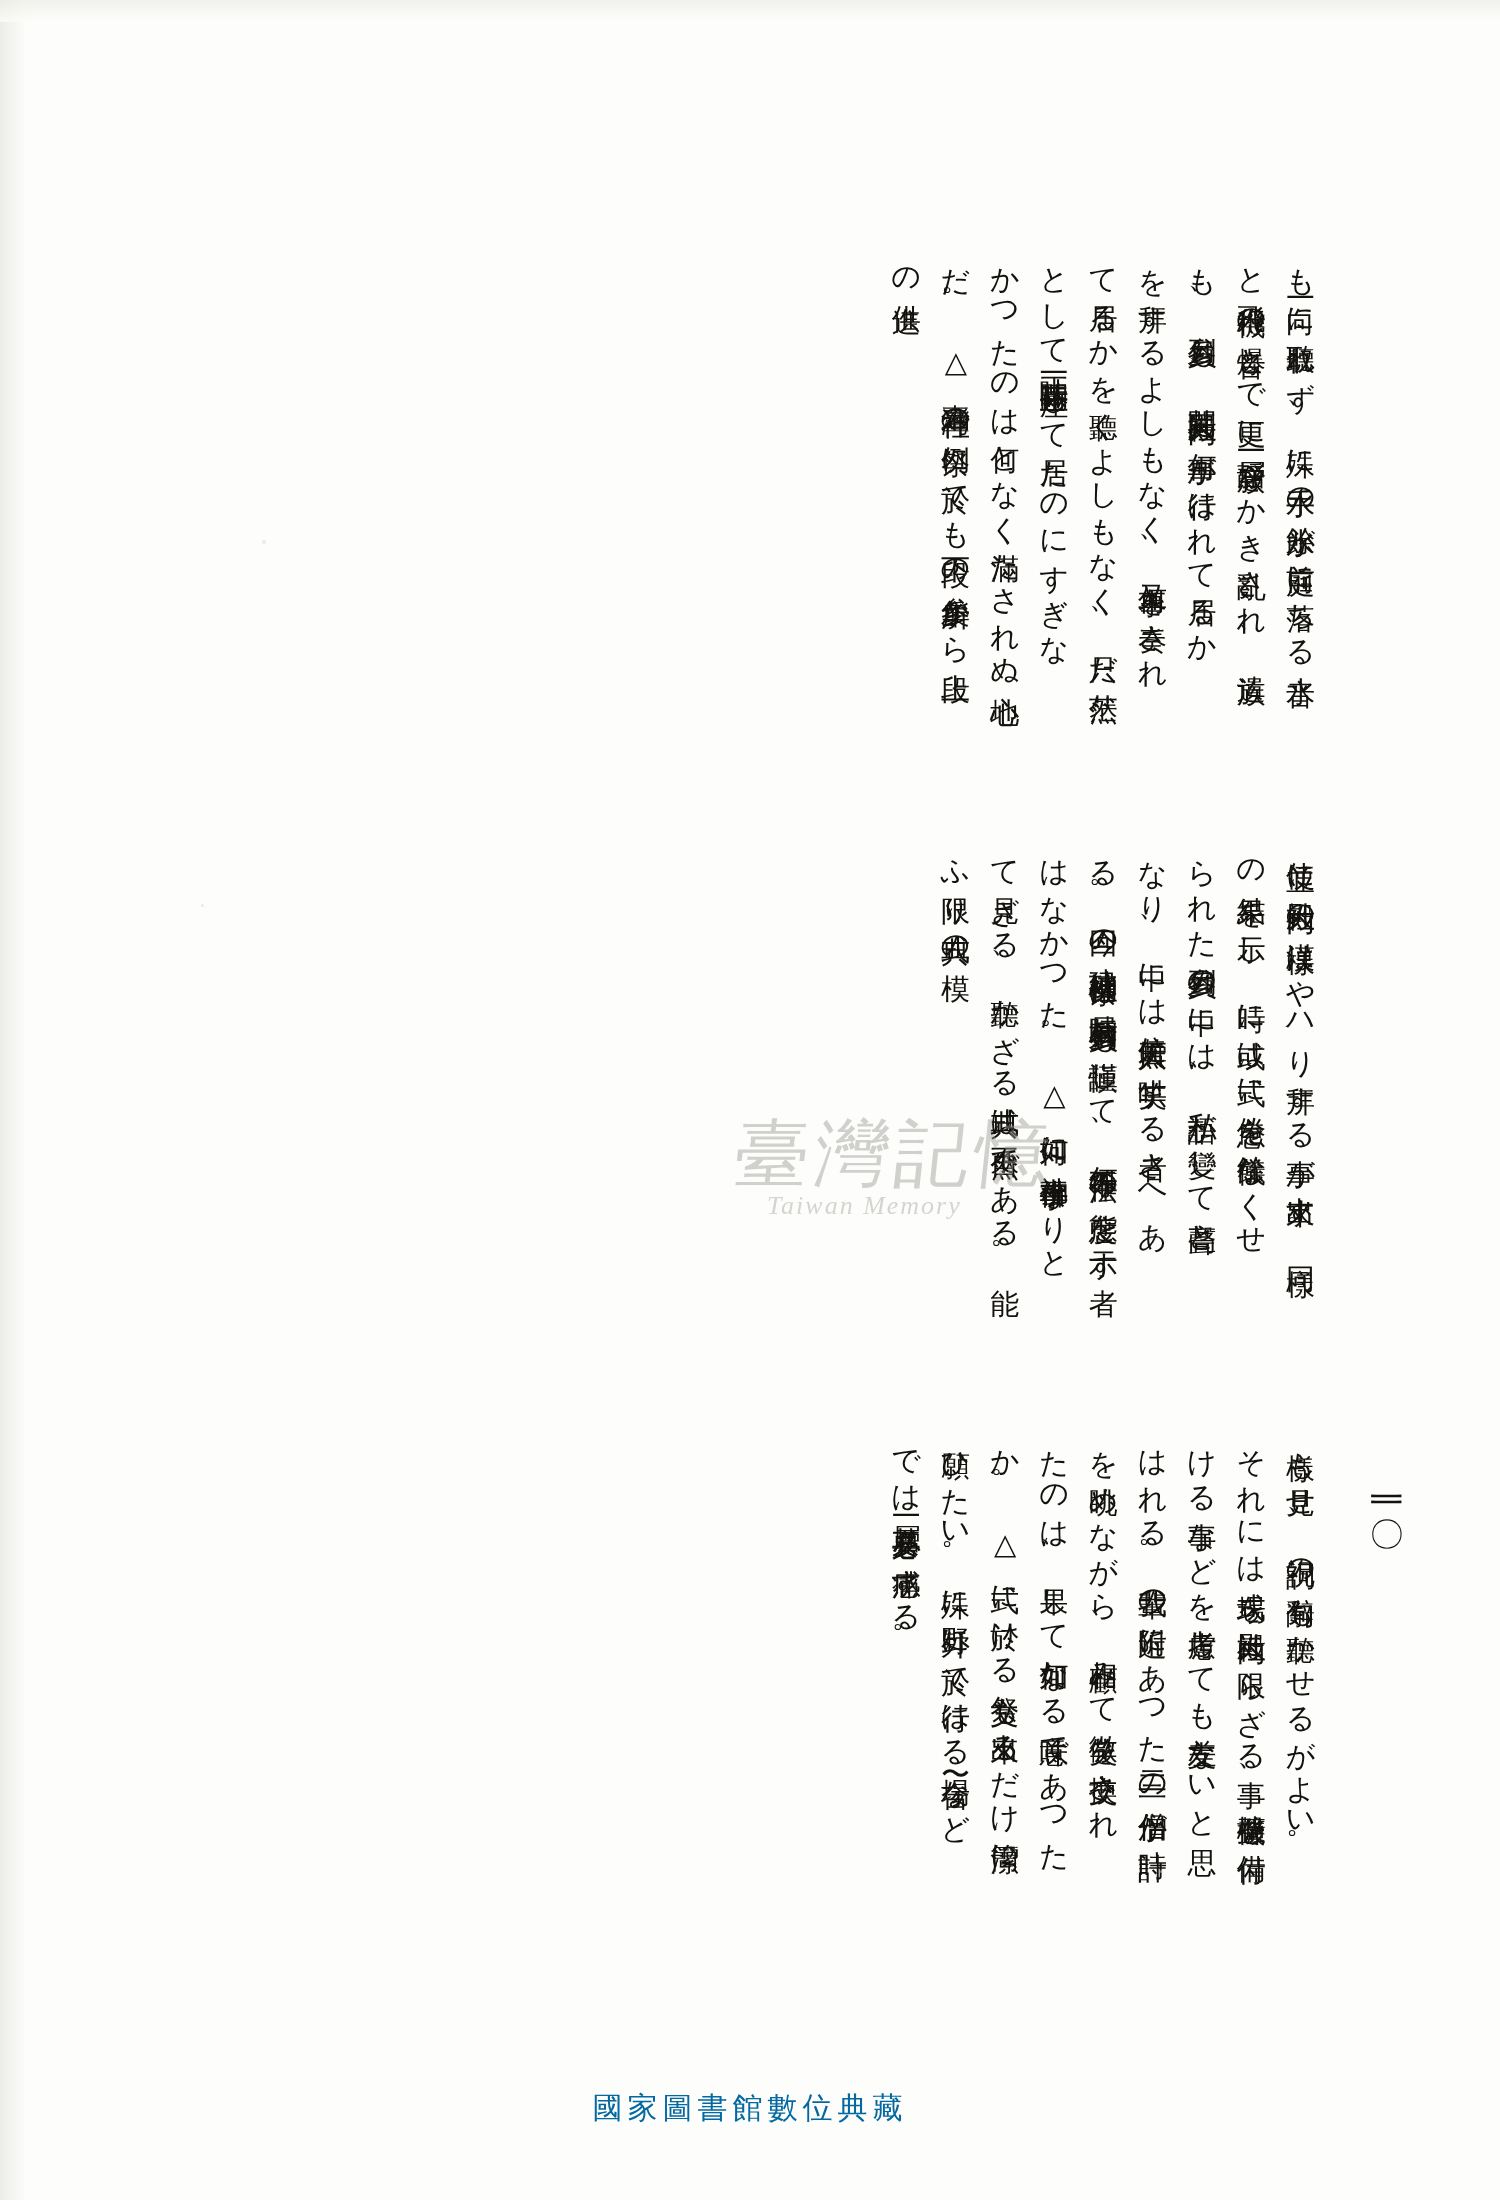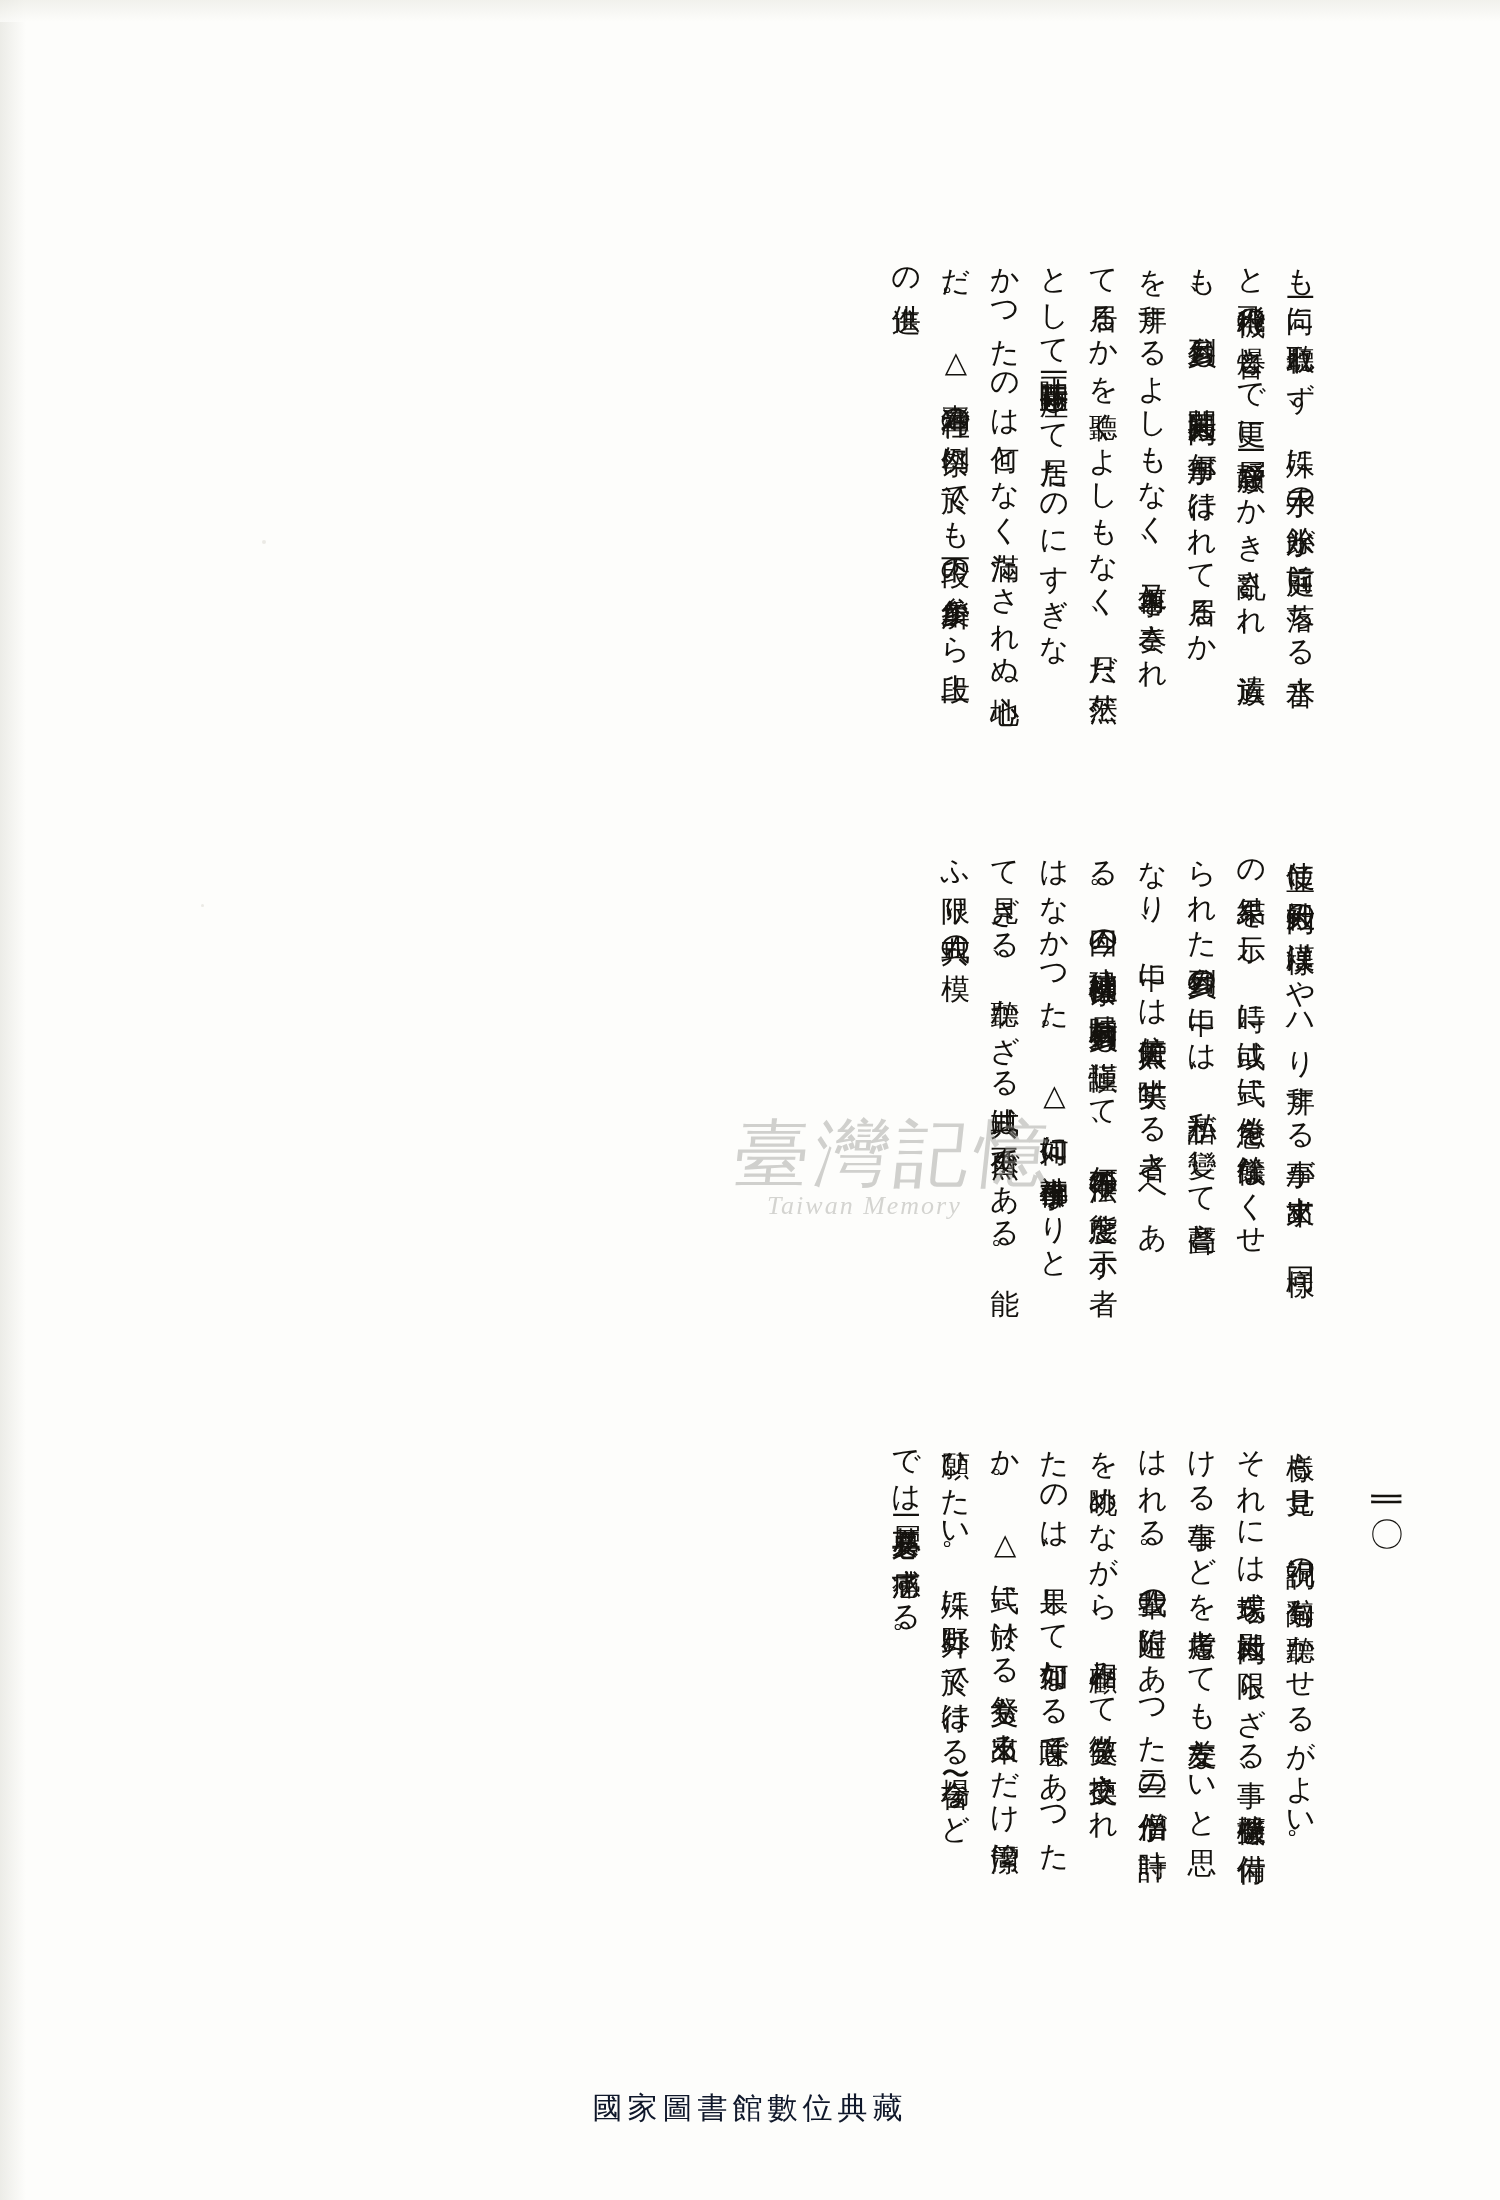--- a/index.html
+++ b/index.html
@@ -117,21 +117,21 @@
 
   
   #footer-credit {
     position: absolute;
     left: 0;
     top: 2088px;
     width: 1500px;
     text-align: center;
     font-size: 30px;
     letter-spacing: 5px;
-    color: #0f172a;
+    color: #0369a1;
     font-family: "DejaVu Serif", "Liberation Serif", serif;
   }
 
   
   .speck {
     position: absolute;
     background: #d9d7d0;
     border-radius: 50%;
     opacity: .5;
   }

